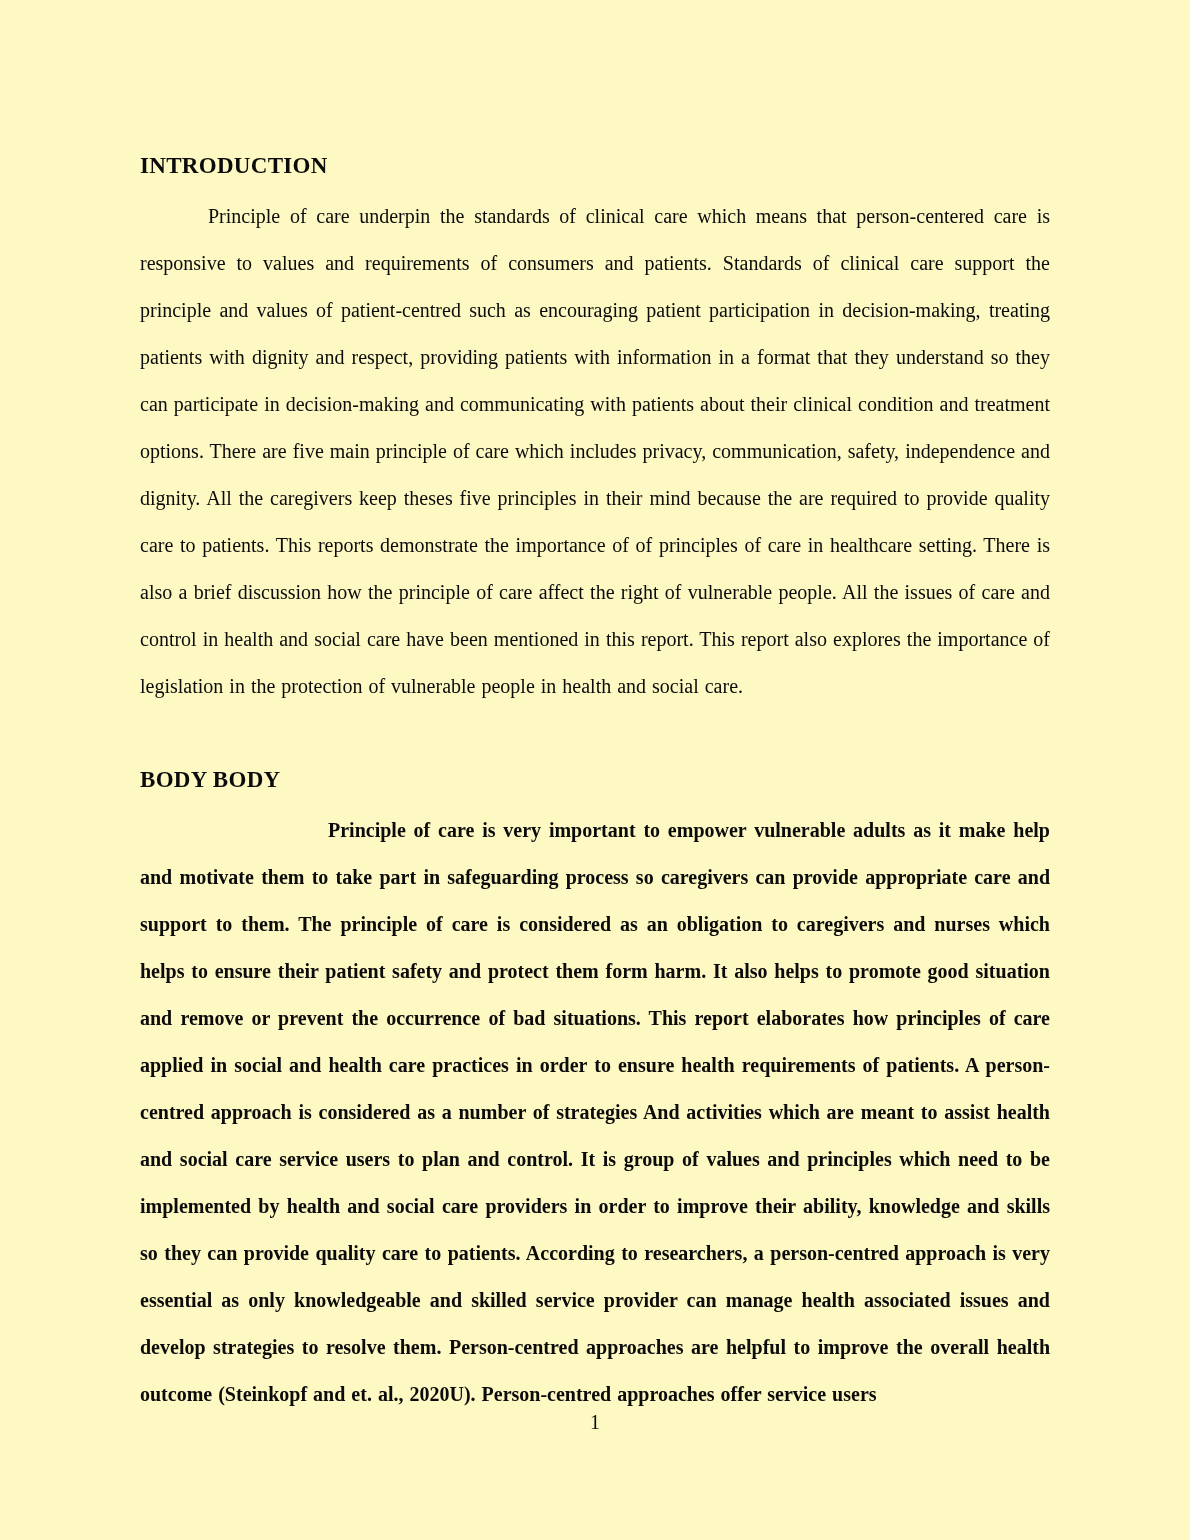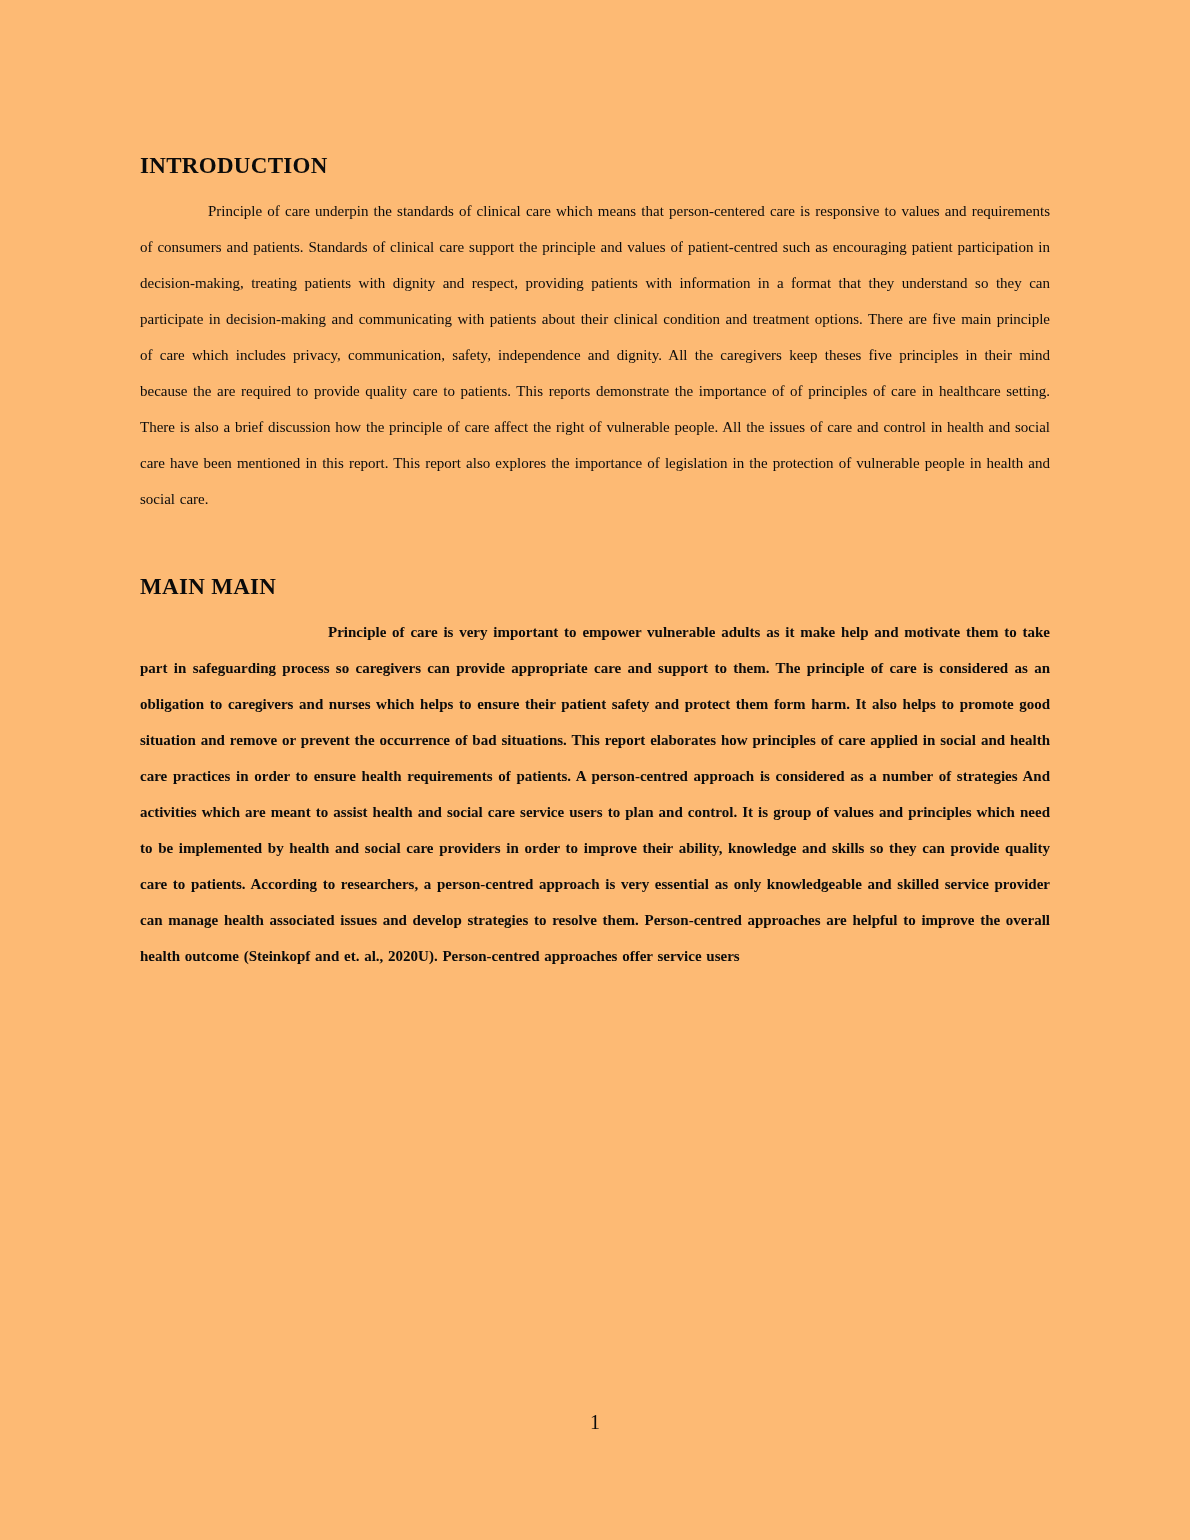--- a/index.html
+++ b/index.html
@@ -4,42 +4,42 @@
 <style>
   html, body {
     margin: 0;
     padding: 0;
     background: #ffffff;
   }
   .page {
     position: relative;
     width: 1190px;
     height: 1540px;
-    background: #fdba74;
+    background: #fef9c3;
     font-family: "Liberation Serif", "DejaVu Serif", serif;
     color: #0b0b0b;
     overflow: hidden;
     box-sizing: border-box;
   }
   .content {
     position: absolute;
     left: 140px;
     top: 152px;
     width: 910px;
   }
   .doc-heading {
     font-size: 23px;
     line-height: 28px;
     font-weight: bold;
     margin: 0;
     letter-spacing: 0.3px;
   }
   .doc-para {
-    font-size: 15px;
-    line-height: 36px;
+    font-size: 20px;
+    line-height: 47px;
     text-align: justify;
     margin: 13px 0 0 0;
     word-spacing: 1px;
   }
   .para-intro {
     text-indent: 68px;
   }
   .heading-main-body {
     margin-top: 56px;
   }
@@ -60,20 +60,20 @@
 </head>
 <body>
 
 <div class="page">
   <div class="content">
 
     <h1 class="doc-heading heading-introduction">INTRODUCTION</h1>
 
     <p class="doc-para para-intro">Principle of care underpin the standards of clinical care which means that person-centered care is responsive to values and requirements of consumers and patients. Standards of clinical care support the principle and values of patient-centred such as encouraging patient participation in decision-making, treating patients with dignity and respect, providing patients with information in a format that they understand so they can participate in decision-making and communicating with patients about their clinical condition and treatment options. There are five main principle of care which includes privacy, communication, safety, independence and dignity. All the caregivers keep theses five principles in their mind because the are required to provide quality care to patients. This reports demonstrate the importance of of principles of care in healthcare setting. There is also a brief discussion how the principle of care affect the right of vulnerable people. All the issues of care and control in health and social care have been mentioned in this report. This report also explores the importance of legislation in the protection of vulnerable people in health and social care.</p>
 
-    <h1 class="doc-heading heading-main-body">MAIN MAIN</h1>
+    <h1 class="doc-heading heading-main-body">BODY BODY</h1>
 
     <p class="doc-para para-main">Principle of care is very important to empower vulnerable adults as it make help and motivate them to take part in safeguarding process so caregivers can provide appropriate care and support to them. The principle of care is considered as an obligation to caregivers and nurses which helps to ensure their patient safety and protect them form harm. It also helps to promote good situation and remove or prevent the occurrence of bad situations. This report elaborates how principles of care applied in social and health care practices in order to ensure health requirements of patients. A person-centred approach is considered as a number of strategies And activities which are meant to assist health and social care service users to plan and control. It is group of values and principles which need to be implemented by health and social care providers in order to improve their ability, knowledge and skills so they can provide quality care to patients. According to researchers, a person-centred approach is very essential as only knowledgeable and skilled service provider can manage health associated issues and develop strategies to resolve them. Person-centred approaches are helpful to improve the overall health outcome (Steinkopf and et. al., 2020U). Person-centred approaches offer service users</p>
 
   </div>
 
   <div class="page-number">1</div>
 </div>
 
 </body></html>

